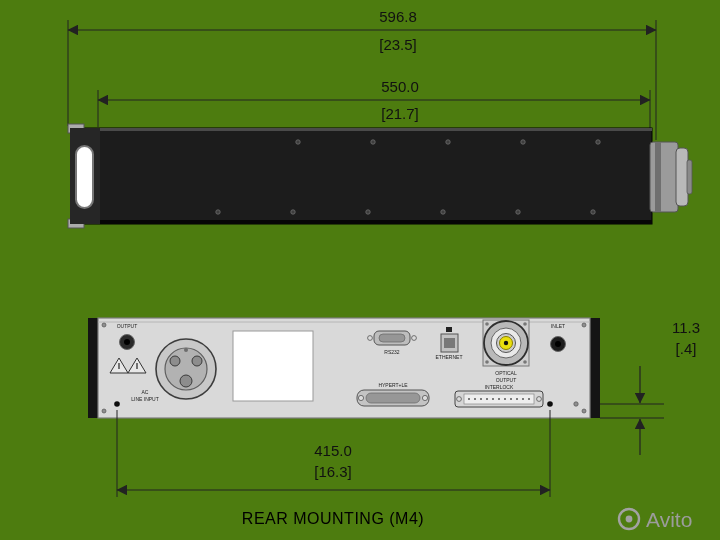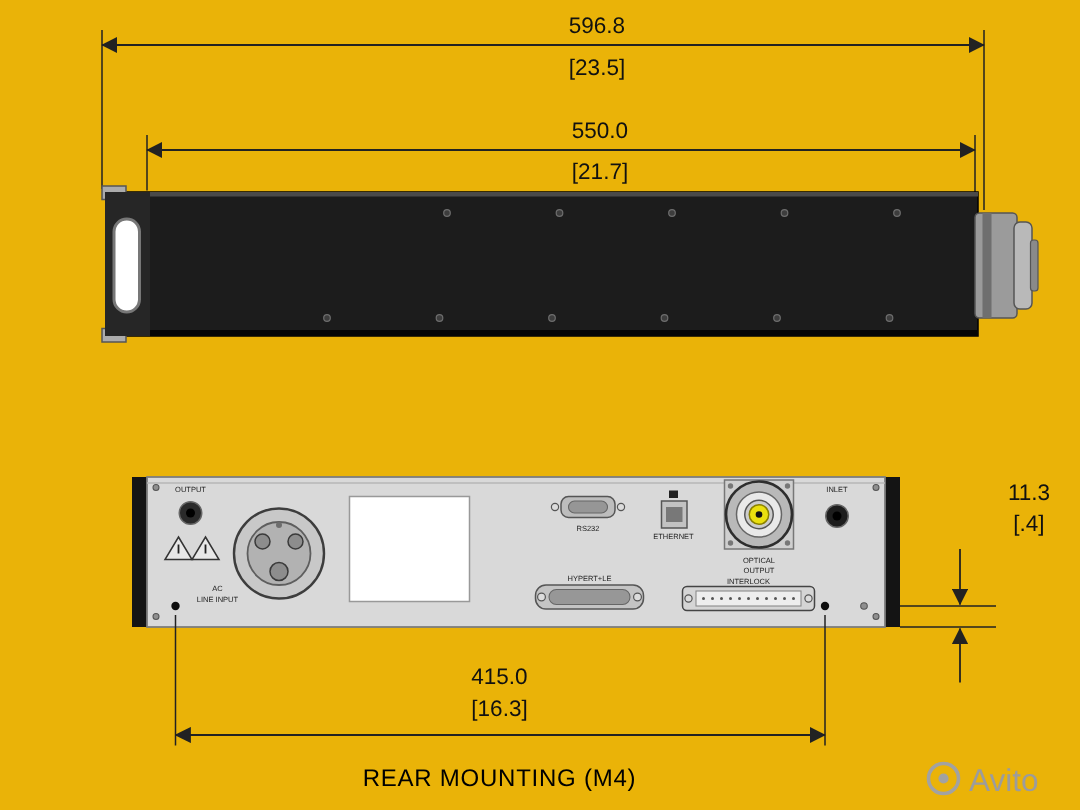--- a/index.html
+++ b/index.html
@@ -1,16 +1,16 @@
 <!DOCTYPE html>
 <html><head>
 <meta charset="utf-8">
 <style>
   html,body{margin:0;padding:0;background:#ffffff;}
-  .stage{position:relative;width:720px;height:540px;background:#eab308;overflow:hidden;
+  .stage{position:relative;width:720px;height:540px;background:#4d7c0f;overflow:hidden;
          font-family:"Liberation Sans", sans-serif;}
   svg{display:block;}
   .dim-text{font:15px "Liberation Sans", sans-serif;fill:#111;}
   .panel-label{font:5px "Liberation Sans", sans-serif;fill:#222;}
   .caption-text{font:16px "Liberation Sans", sans-serif;fill:#000;letter-spacing:0.5px;}
   .wm-text{font:21px "Liberation Sans", sans-serif;fill:#9c9c9c;}
   .dim-line{stroke:#222;stroke-width:1.2;fill:none;}
   .ext-line{stroke:#222;stroke-width:1;fill:none;}
 </style>
 </head>

